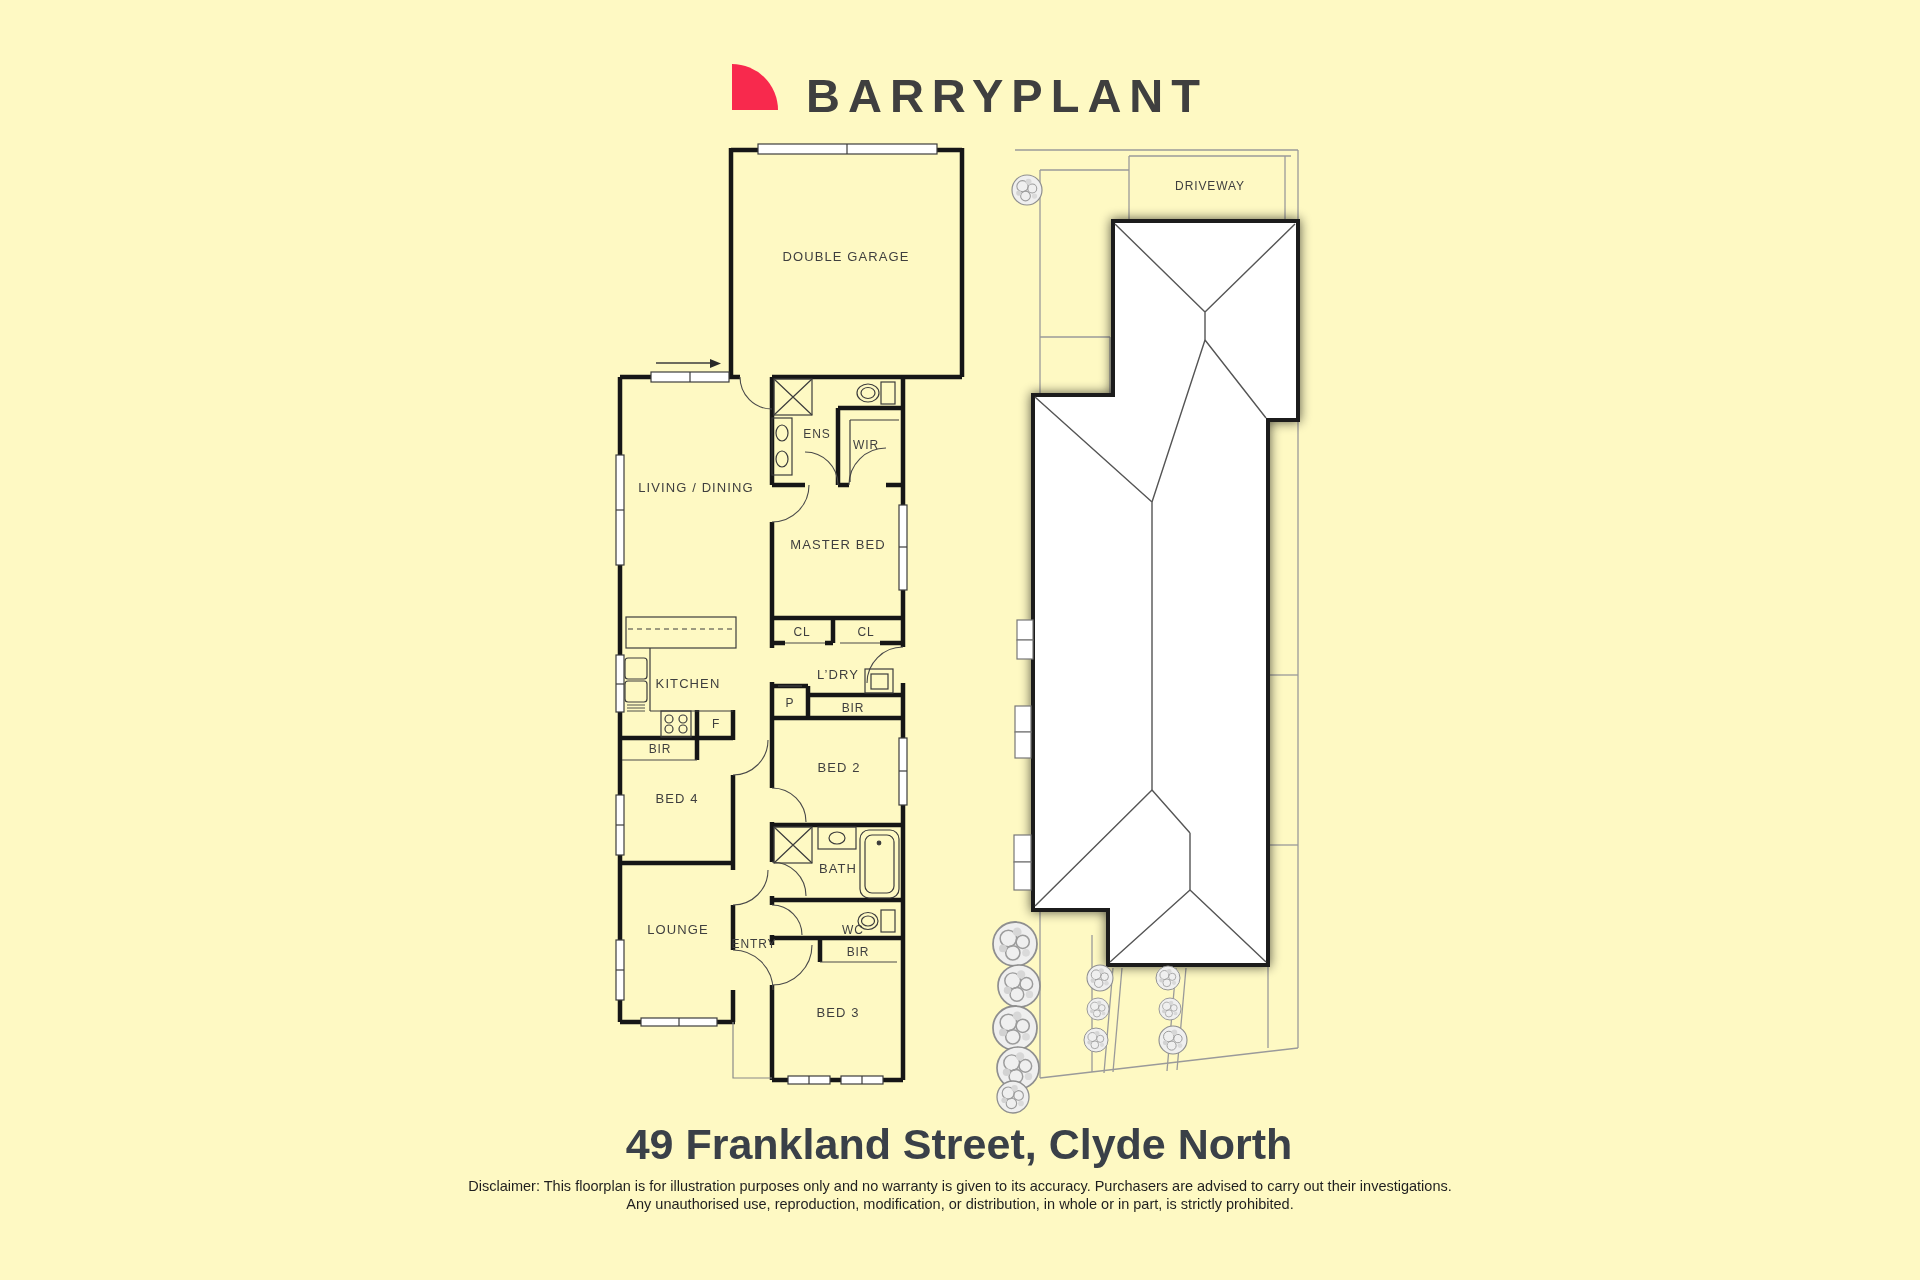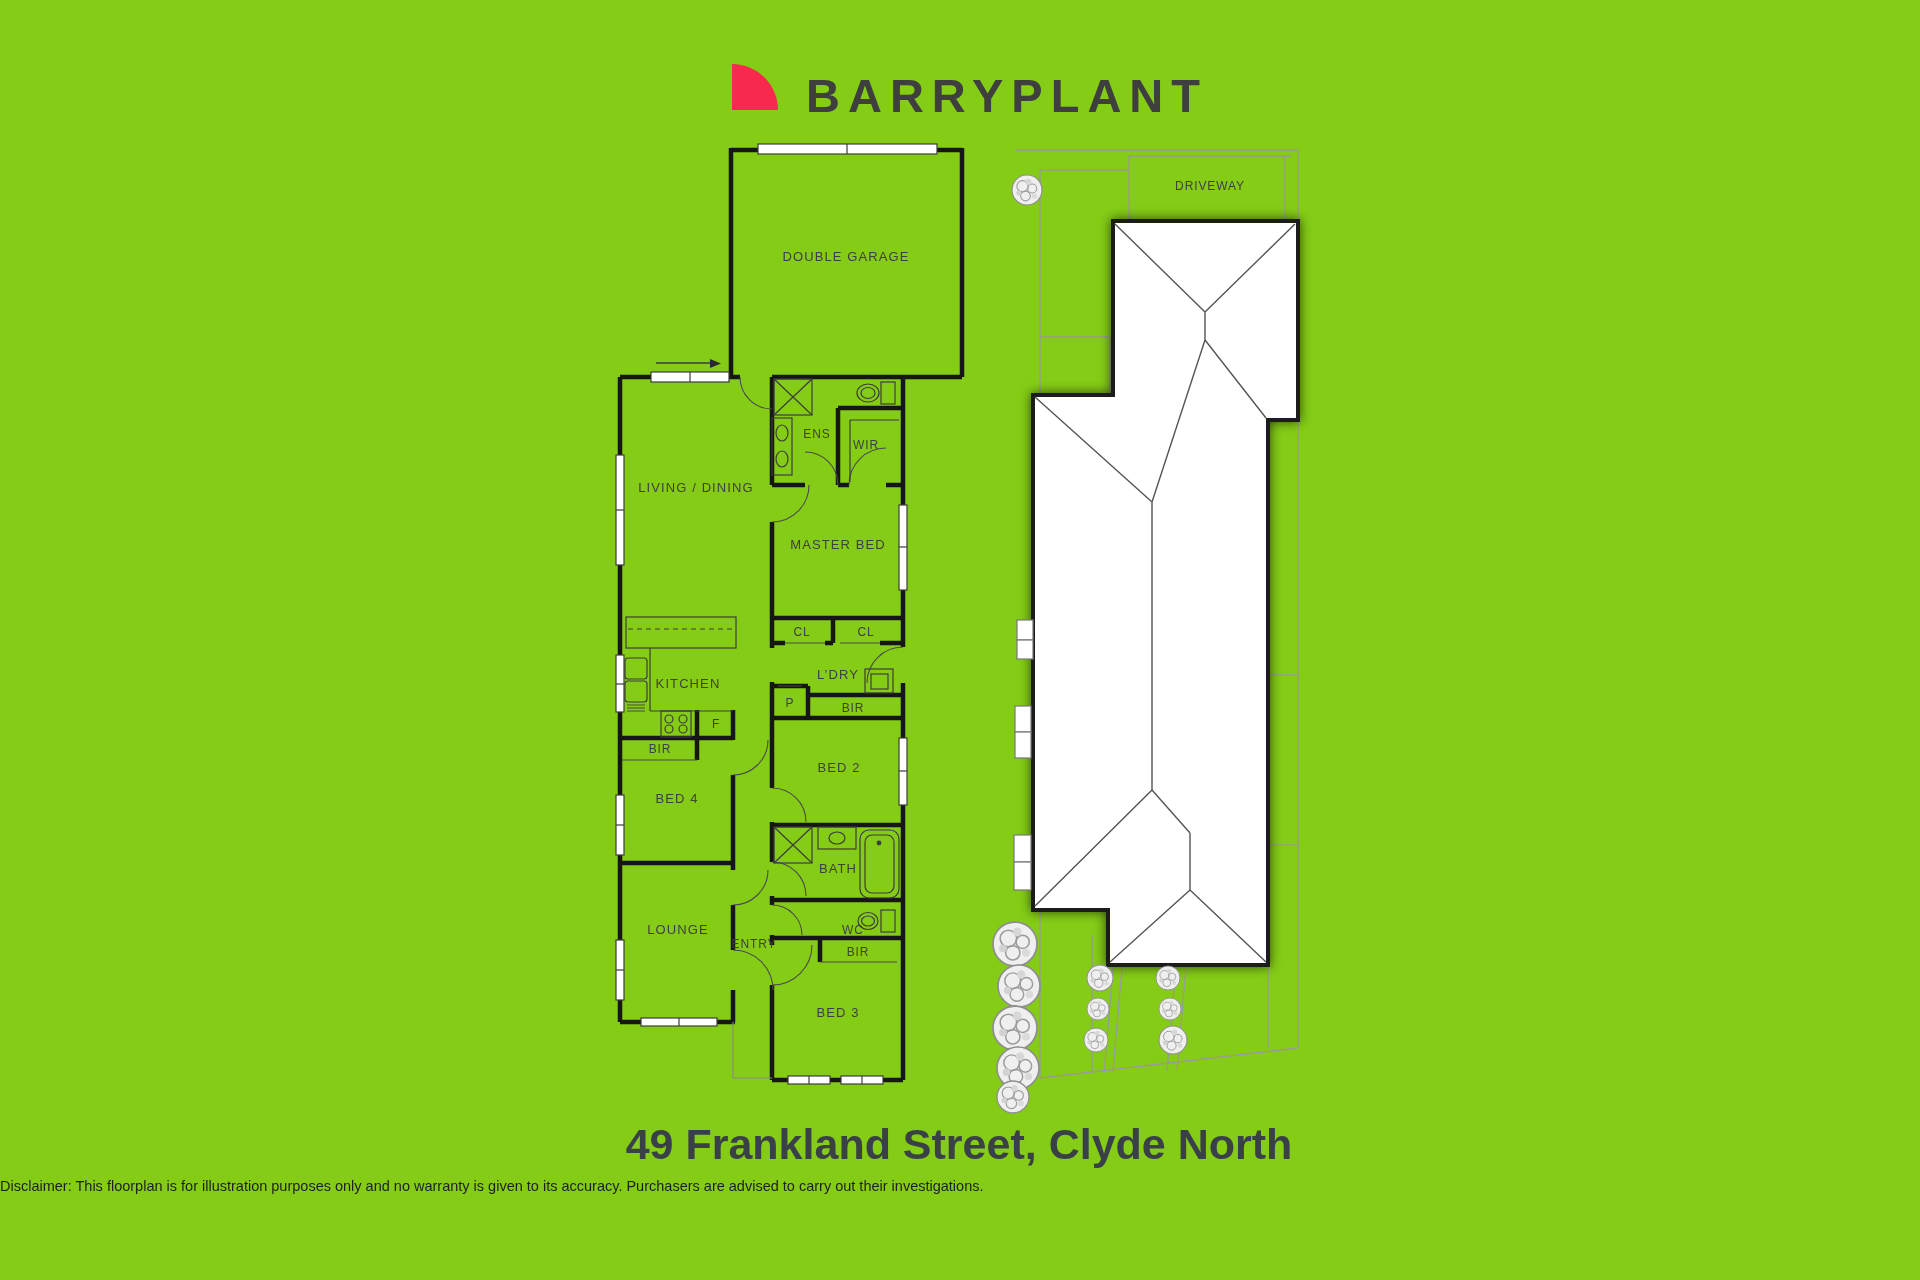--- a/index.html
+++ b/index.html
@@ -1,25 +1,25 @@
 <!DOCTYPE html>
 <html><head>
 <meta charset="utf-8">
 <style>
   html,body{margin:0;padding:0;background:#ffffff;}
-  .page{position:relative;width:1920px;height:1280px;background:#84cc16;overflow:hidden;
+  .page{position:relative;width:1920px;height:1280px;background:#fef9c3;overflow:hidden;
         font-family:"Liberation Sans",sans-serif;}
   .plan-svg{position:absolute;left:0;top:0;width:1920px;height:1280px;}
   svg text{font-family:"Liberation Sans",sans-serif;fill:#3f3f3f;}
   .room-label{font-size:13px;letter-spacing:1.1px;}
   .room-label-sm{font-size:12px;letter-spacing:0.9px;}
   .logo-text{font-size:47px;font-weight:bold;letter-spacing:8px;}
   .address{position:absolute;left:0;right:2px;top:1120px;text-align:center;
            font-size:43px;font-weight:bold;color:#3a4048;letter-spacing:0px;}
-  .disclaimer{position:absolute;left:0;right:0;top:1178px;text-align:left;
+  .disclaimer{position:absolute;left:0;right:0;top:1178px;text-align:center;
               font-size:14.5px;line-height:17.5px;color:#1f1f1f;}
   .disclaimer .bold{font-weight:bold;}
 </style>
 </head>
 <body>
 
 <div class="page">
 
 <svg class="plan-svg" viewBox="0 0 1920 1280">
   <defs>
@@ -273,14 +273,15 @@
       <text x="853" y="934" class="room-label-sm">WC</text>
       <text x="858" y="956" class="room-label-sm">BIR</text>
       <text x="838" y="1017" class="room-label">BED 3</text>
     </g>
   </g>
 </svg>
 
   <div class="address">49 Frankland Street, Clyde North</div>
   <div class="disclaimer">
     <div>Disclaimer: This floorplan is for illustration purposes only and no warranty is given to its accuracy. Purchasers are advised to carry out their investigations.</div>
+    <div>Any unauthorised use, reproduction, modification, or distribution, in whole or in part, is strictly prohibited.</div>
   </div>
 </div>
 
 </body></html>

